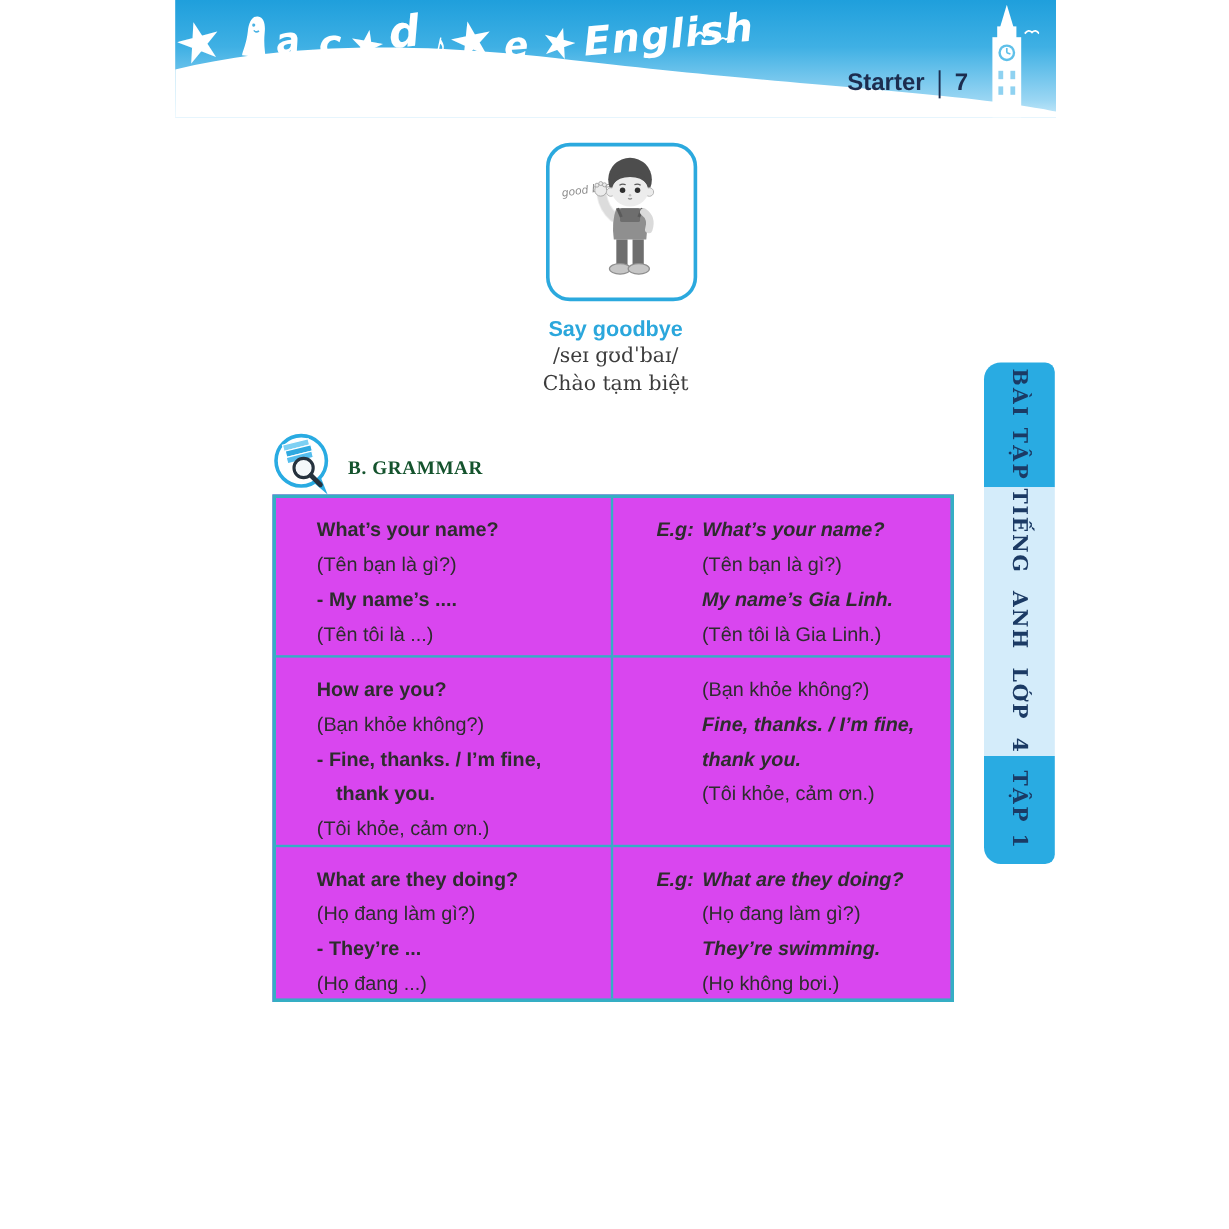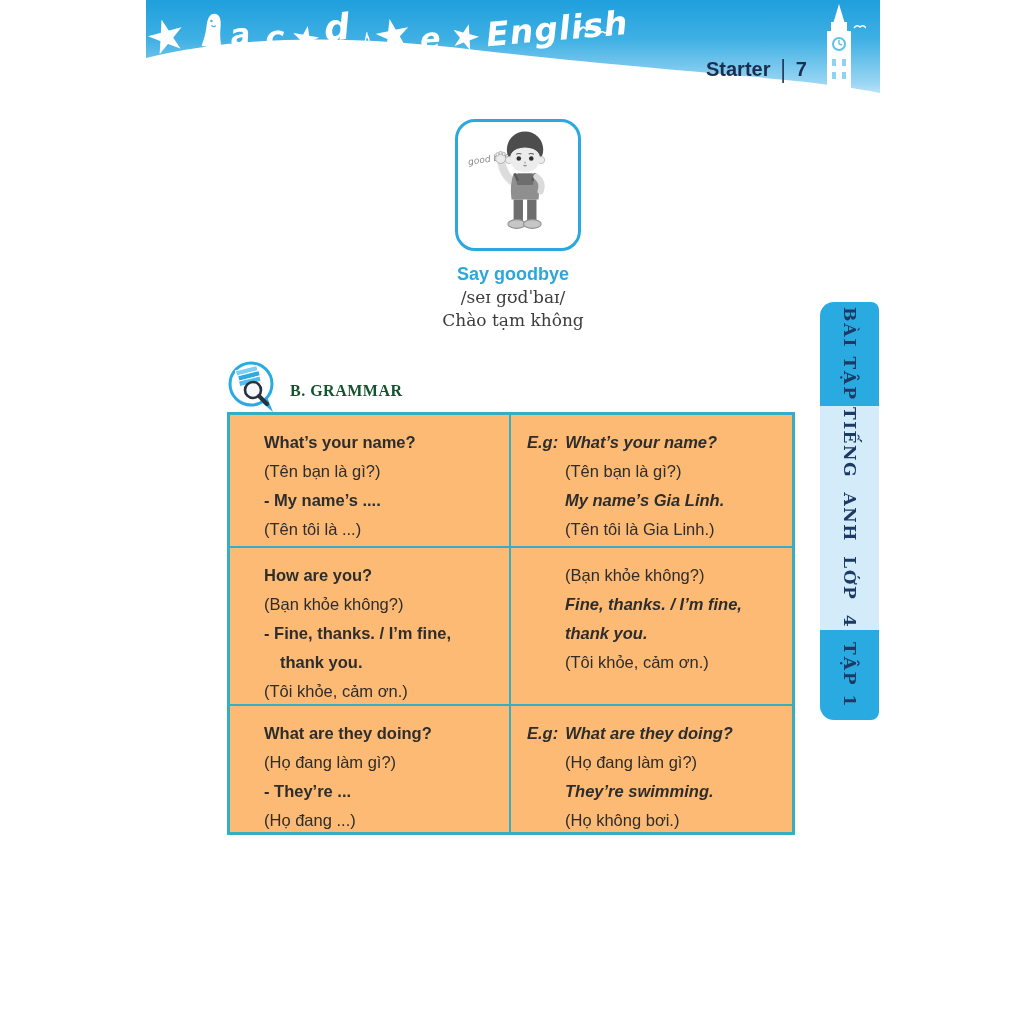--- a/index.html
+++ b/index.html
@@ -28,24 +28,24 @@
                                  font-size:17px;line-height:23px;}
 
   
   .sec-head{position:absolute;left:226px;top:360px;display:flex;align-items:center;gap:12px;}
   .sec-head .title{color:#14532d;font-family:Liberation Serif, serif;font-weight:bold;
                    font-size:16px;letter-spacing:0.5px;padding-top:8px;}
 
   
   .gtable{position:absolute;left:227px;top:412px;width:568px;height:423px;box-sizing:border-box;
           display:grid;grid-template-columns:281px 1fr;grid-template-rows:133px 158px 1fr;
-          border:3px solid #35AEC4;background:#fdba74;}
+          border:3px solid #35AEC4;background:#d946ef;}
   .cell{box-sizing:border-box;padding:13px 8px 0 34px;font-size:16.5px;color:#2d2d2d;
         border-right:2px solid #35AEC4;border-bottom:2px solid #35AEC4;overflow:hidden;}
-  .cell.c2{border-right:none;padding-left:16px;}
+  .cell.c2{border-right:none;padding-left:36px;}
   .cell.rlast{border-bottom:none;}
   .ln{line-height:29px;white-space:nowrap;}
   .b{font-weight:bold;}
   .bi{font-weight:bold;font-style:italic;}
   .ind{margin-left:38px;}
   .cont{margin-left:16px;}
   .eg{margin-right:7px;}
 
   
   .tab{position:absolute;left:820px;top:302px;width:59px;}
@@ -160,21 +160,21 @@
       <rect x="53" y="70" width="9" height="21" fill="#6e6e6e"></rect>
 
       <ellipse cx="43" cy="93.5" rx="8.5" ry="4.2" fill="#c6c6c6" stroke="#8f8f8f" stroke-width="1"></ellipse>
       <ellipse cx="58" cy="93.5" rx="8.5" ry="4.2" fill="#c6c6c6" stroke="#8f8f8f" stroke-width="1"></ellipse>
     </svg>
   </div>
 
   <div class="caption">
     <div class="term">Say goodbye</div>
     <div class="phon">/seɪ gʊdˈbaɪ/</div>
-    <div class="trans">Chào tạm không</div>
+    <div class="trans">Chào tạm biệt</div>
   </div>
 
   <div class="sec-head">
     <svg width="52" height="54" viewBox="0 0 52 54">
       <circle cx="25" cy="24" r="21" fill="#ffffff" stroke="#29ABE2" stroke-width="3"></circle>
       <polygon points="34,41 47,52 41,37" fill="#29ABE2"></polygon>
       <g transform="rotate(-14 22 16)">
         <rect x="11" y="8" width="22" height="5.4" fill="#7dd0f3" stroke="#ffffff" stroke-width="1"></rect>
         <rect x="12" y="13.4" width="22" height="5.4" fill="#2fa9e0" stroke="#ffffff" stroke-width="1"></rect>
         <rect x="11.5" y="18.8" width="22" height="5.4" fill="#55bded" stroke="#ffffff" stroke-width="1"></rect>

